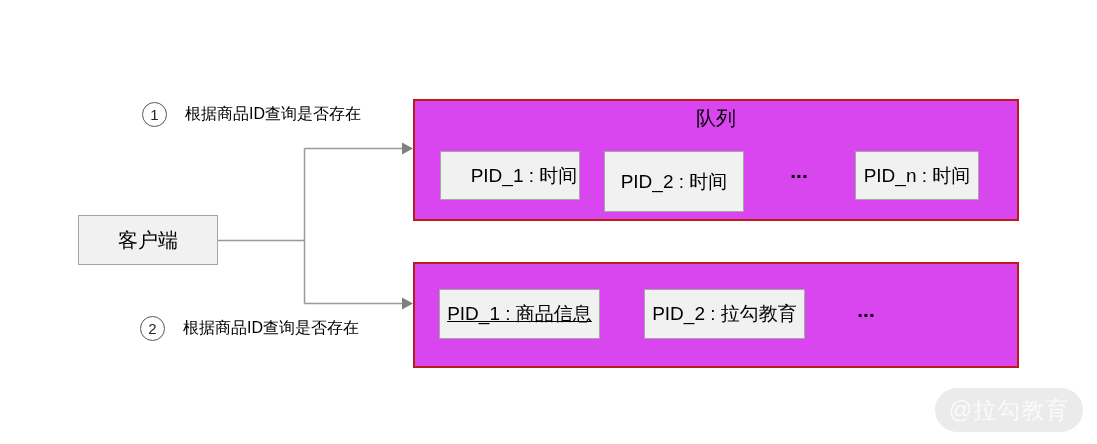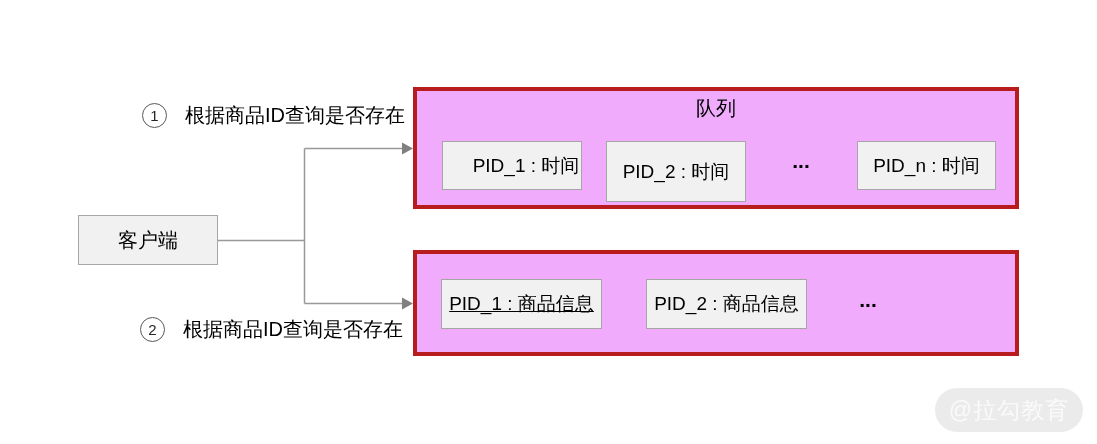--- a/index.html
+++ b/index.html
@@ -37,23 +37,24 @@
   }
   .client-box {
     left: 78px;
     top: 215px;
     width: 140px;
     height: 50px;
     font-size: 20px;
   }
   .container-box {
     position: absolute;
-    background: #f0abfc;
-    border: 4px solid #b91c1c;
+    background: #d946ef;
+    border: 2px solid #b91c1c;
     box-sizing: border-box;
+    margin-top: 12px;
   }
   .queue-box {
     left: 413px;
     top: 87px;
     width: 606px;
     height: 122px;
   }
   .product-box {
     left: 413px;
     top: 250px;
@@ -64,21 +65,21 @@
     position: absolute;
     left: 0;
     top: 4px;
     width: 100%;
     text-align: center;
     font-size: 20px;
     color: #000000;
   }
   .queue-item-1 { left: 25px;  top: 50px; width: 140px; height: 49px; padding-left: 28px; }
   .queue-item-2 { left: 189px; top: 50px; width: 140px; height: 61px; }
-  .queue-item-n { left: 440px; top: 50px; width: 139px; height: 49px; }
+  .queue-item-n { left: 440px; top: 50px; width: 124px; height: 49px; }
   .queue-ellipsis {
     position: absolute;
     left: 354px;
     top: 58px;
     width: 60px;
     text-align: center;
     font-size: 21px;
     font-weight: bold;
     color: #000000;
   }
@@ -110,21 +111,21 @@
     border-radius: 50%;
     display: inline-flex;
     align-items: center;
     justify-content: center;
     font-size: 15px;
     color: #262626;
     box-sizing: border-box;
     flex: 0 0 auto;
   }
   .annotation-text {
-    font-size: 20px;
+    font-size: 16px;
     white-space: nowrap;
   }
   .watermark {
     position: absolute;
     left: 935px;
     top: 388px;
     width: 148px;
     height: 44px;
     background: #ebebeb;
     border-radius: 22px;
@@ -184,21 +185,21 @@
     <div class="node-box queue-item-n">
       <span>PID_n : 时间</span>
     </div>
   </div>
 
   <div class="container-box product-box">
     <div class="node-box product-item-1">
       <span>PID_1 : 商品信息</span>
     </div>
     <div class="node-box product-item-2">
-      <span>PID_2 : 商品信息</span>
+      <span>PID_2 : 拉勾教育</span>
     </div>
     <div class="product-ellipsis">...</div>
   </div>
 
   <div class="watermark">
     <span>@拉勾教育</span>
   </div>
 
 </div>
 

